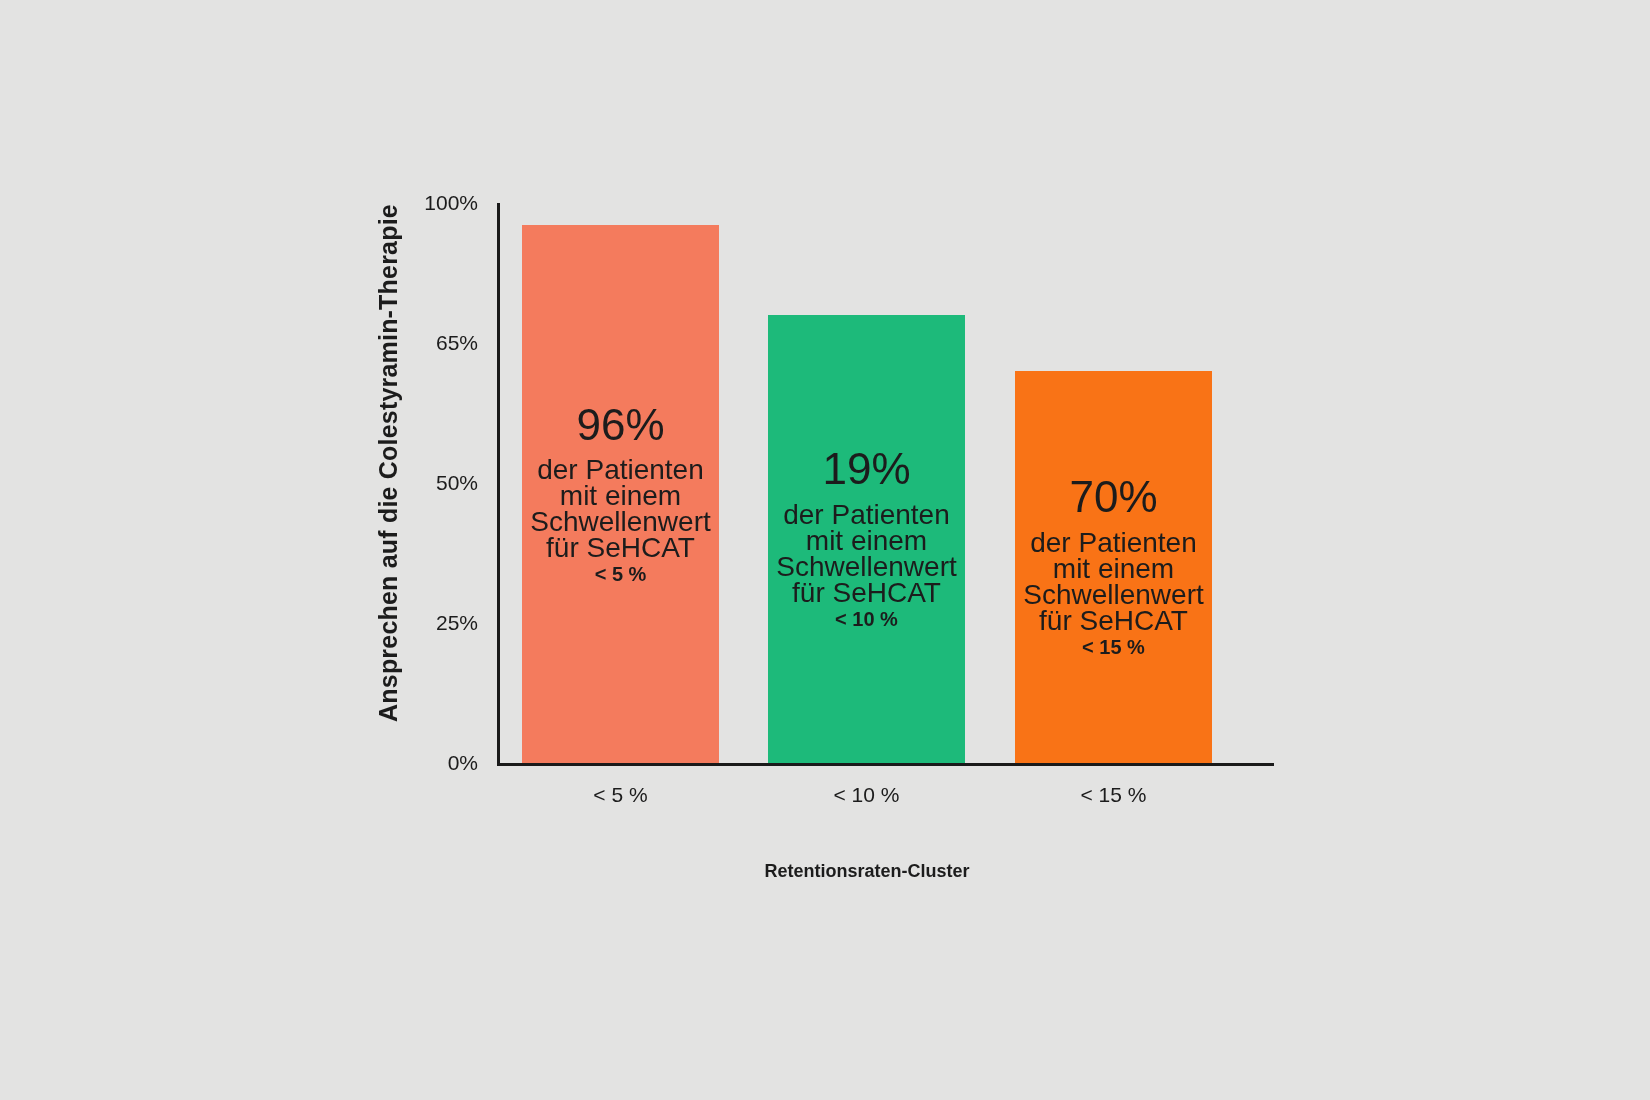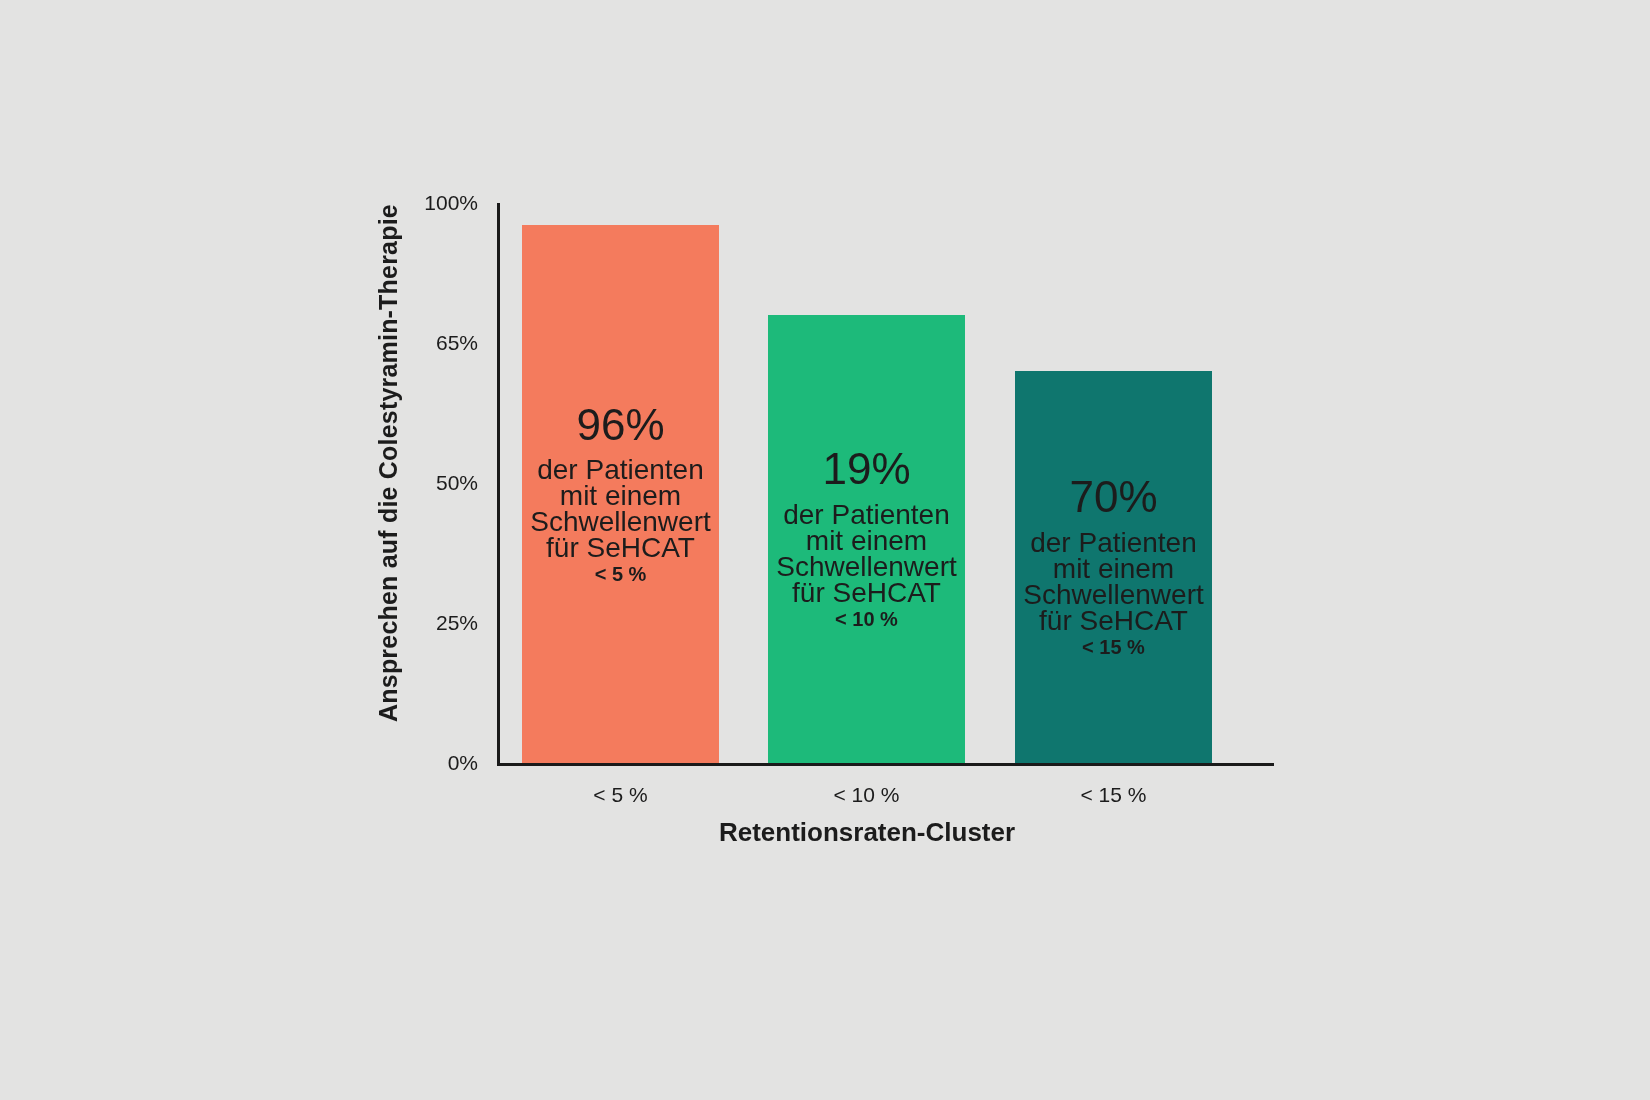--- a/index.html
+++ b/index.html
@@ -89,23 +89,23 @@
     top: calc(100% + 20px);
     left: 0; right: 0;
     text-align: center;
     font-size: 21px;
     white-space: nowrap;
   }
 
   .x-axis-title {
     position: absolute;
     left: 867px;
-    top: 817px;
+    top: 861px;
     transform: translateX(-50%);
-    font-size: 26px;
+    font-size: 18px;
     font-weight: 700;
     white-space: nowrap;
   }
 
   .citation {
     position: absolute;
     left: 1027px;
     top: 898px;
     transform: translateX(-50%);
     font-size: 16px;
@@ -149,21 +149,21 @@
         <div class="bar-desc">der Patienten
 mit einem
 Schwellenwert
 für SeHCAT</div>
         <div class="bar-threshold">&lt; 10 %</div>
       </div>
       <div class="xtick">&lt; 10 %</div>
     </div>
 
     <div class="col col-2">
-      <div class="bar" style="height: 70%; background: #0f766e; align-items: center;">
+      <div class="bar" style="height: 70%; background: #f97316; align-items: center;">
         <div class="bar-value">70%</div>
         <div class="bar-desc">der Patienten
 mit einem
 Schwellenwert
 für SeHCAT</div>
         <div class="bar-threshold">&lt; 15 %</div>
       </div>
       <div class="xtick">&lt; 15 %</div>
     </div>
   </div>

